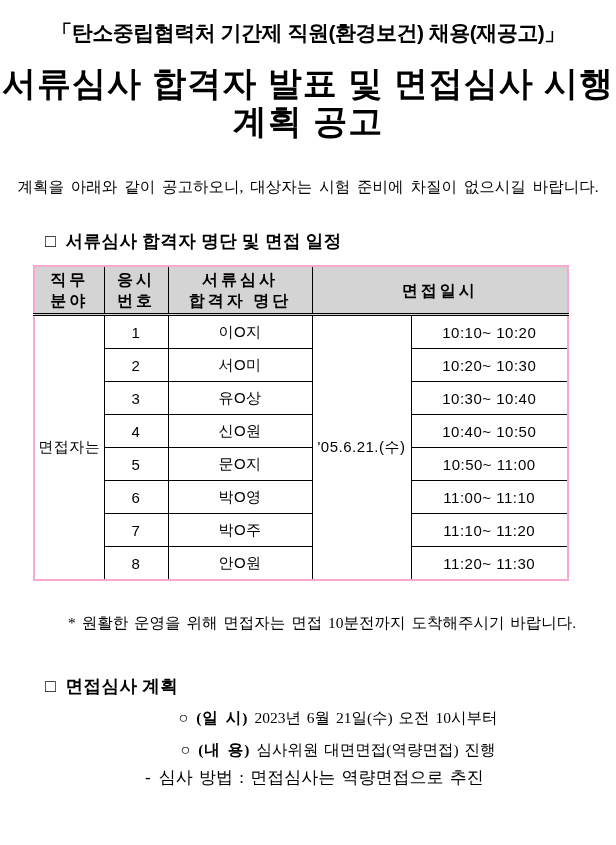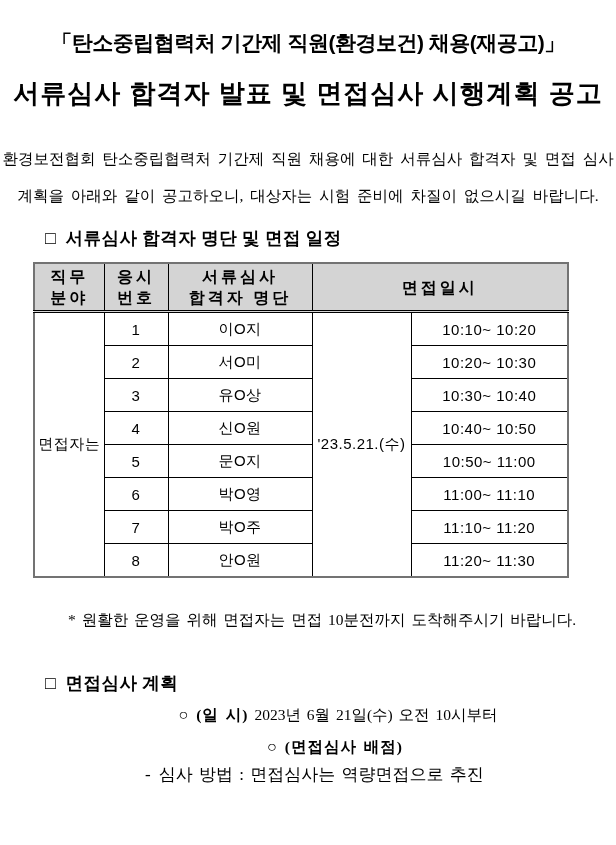--- a/index.html
+++ b/index.html
@@ -6,63 +6,63 @@
   .page {
     position: relative;
     width: 616px;
     height: 845px;
     background: #ffffff;
     color: #000000;
     font-family: "Liberation Serif", serif;
     overflow: hidden;
   }
   .title1 {
-    margin-top: 28px;
+    margin-top: 18px;
     text-align: center;
     font-family: "Liberation Sans", sans-serif;
     font-weight: bold;
     font-size: 21px;
     line-height: 30px;
     letter-spacing: -0.5px;
   }
   .title2 {
     margin-top: 16px;
     text-align: center;
     font-family: "Liberation Sans", sans-serif;
     font-weight: bold;
-    font-size: 26px;
+    font-size: 34px;
     line-height: 38px;
     letter-spacing: 1px;
   }
   .intro {
     margin-top: 28px;
     text-align: center;
     font-size: 15.5px;
     line-height: 37px;
     word-spacing: 3px;
   }
   .section-heading {
     margin-left: 45px;
     font-size: 17.5px;
     font-weight: bold;
     line-height: 24px;
     letter-spacing: 0.5px;
   }
-  .section1 { margin-top: 12px; }
+  .section1 { margin-top: 24px; }
   .section2 { margin-top: 36px; }
   .section-heading .sq {
     font-weight: bold;
     margin-right: 9px;
     font-size: 18px;
   }
   table.pass-table {
     margin: 12px 0 12px 33px;
     border-collapse: collapse;
     table-layout: fixed;
-    border: 2px solid #737373;
+    border: 2px solid #f9a8d4;
     font-family: "Liberation Sans", sans-serif;
   }
   table.pass-table th {
     background: #d4d4d4;
     border: 1px solid #000;
     border-bottom: 3px double #000;
     height: 44px;
     font-size: 16px;
     font-weight: bold;
     letter-spacing: 3px;
@@ -115,21 +115,20 @@
 </style>
 </head>
 <body>
 
 <div class="page">
 
   <div class="title1">「탄소중립협력처 기간제 직원(환경보건) 채용(재공고)」</div>
   <div class="title2">서류심사 합격자 발표 및 면접심사 시행계획 공고</div>
 
   <div class="intro">
-    <div>환경보전협회 탄소중립협력처 기간제 직원 채용에 대한 서류심사 합격자 및 면접 심사</div>
     <div>계획을 아래와 같이 공고하오니, 대상자는 시험 준비에 차질이 없으시길 바랍니다.</div>
   </div>
 
   <div class="section-heading section1">
     <span class="sq">□</span><span>서류심사 합격자 명단 및 면접 일정</span>
   </div>
 
   <table class="pass-table">
     <colgroup>
       <col style="width:70px">
@@ -147,21 +146,21 @@
         <th>서류심사
 합격자  명단</th>
         <th colspan="2">면접일시</th>
       </tr>
     </thead>
     <tbody>
       <tr>
         <td rowspan="8">면접자는</td>
         <td>1</td>
         <td>이O지</td>
-        <td rowspan="8">'23.5.21.(수)</td>
+        <td rowspan="8">'05.6.21.(수)</td>
         <td>10:10~ 10:20</td>
       </tr>
       <tr>
         <td>2</td>
         <td>서O미</td>
         <td>10:20~ 10:30</td>
       </tr>
       <tr>
         <td>3</td>
         <td>유O상</td>
@@ -201,21 +200,21 @@
 
   <div class="section-heading section2">
     <span class="sq">□</span><span>면접심사 계획</span>
   </div>
 
   <div class="plan-list">
     <div class="plan-item">
       <span class="bullet">○</span><span class="label">(일 시)</span><span>2023년 6월 21일(수) 오전 10시부터</span>
     </div>
     <div class="plan-item">
-      <span class="bullet">○</span><span class="label">(면접심사 배점)</span><span></span>
+      <span class="bullet">○</span><span class="label">(내 용)</span><span>심사위원 대면면접(역량면접) 진행</span>
     </div>
     <div class="sub-list">
       <div class="sub-item">
         <span class="dash">-</span><span>심사 방법 : 면접심사는 역량면접으로 추진</span>
       </div>
 
     </div>
   </div>
 
 </div>

